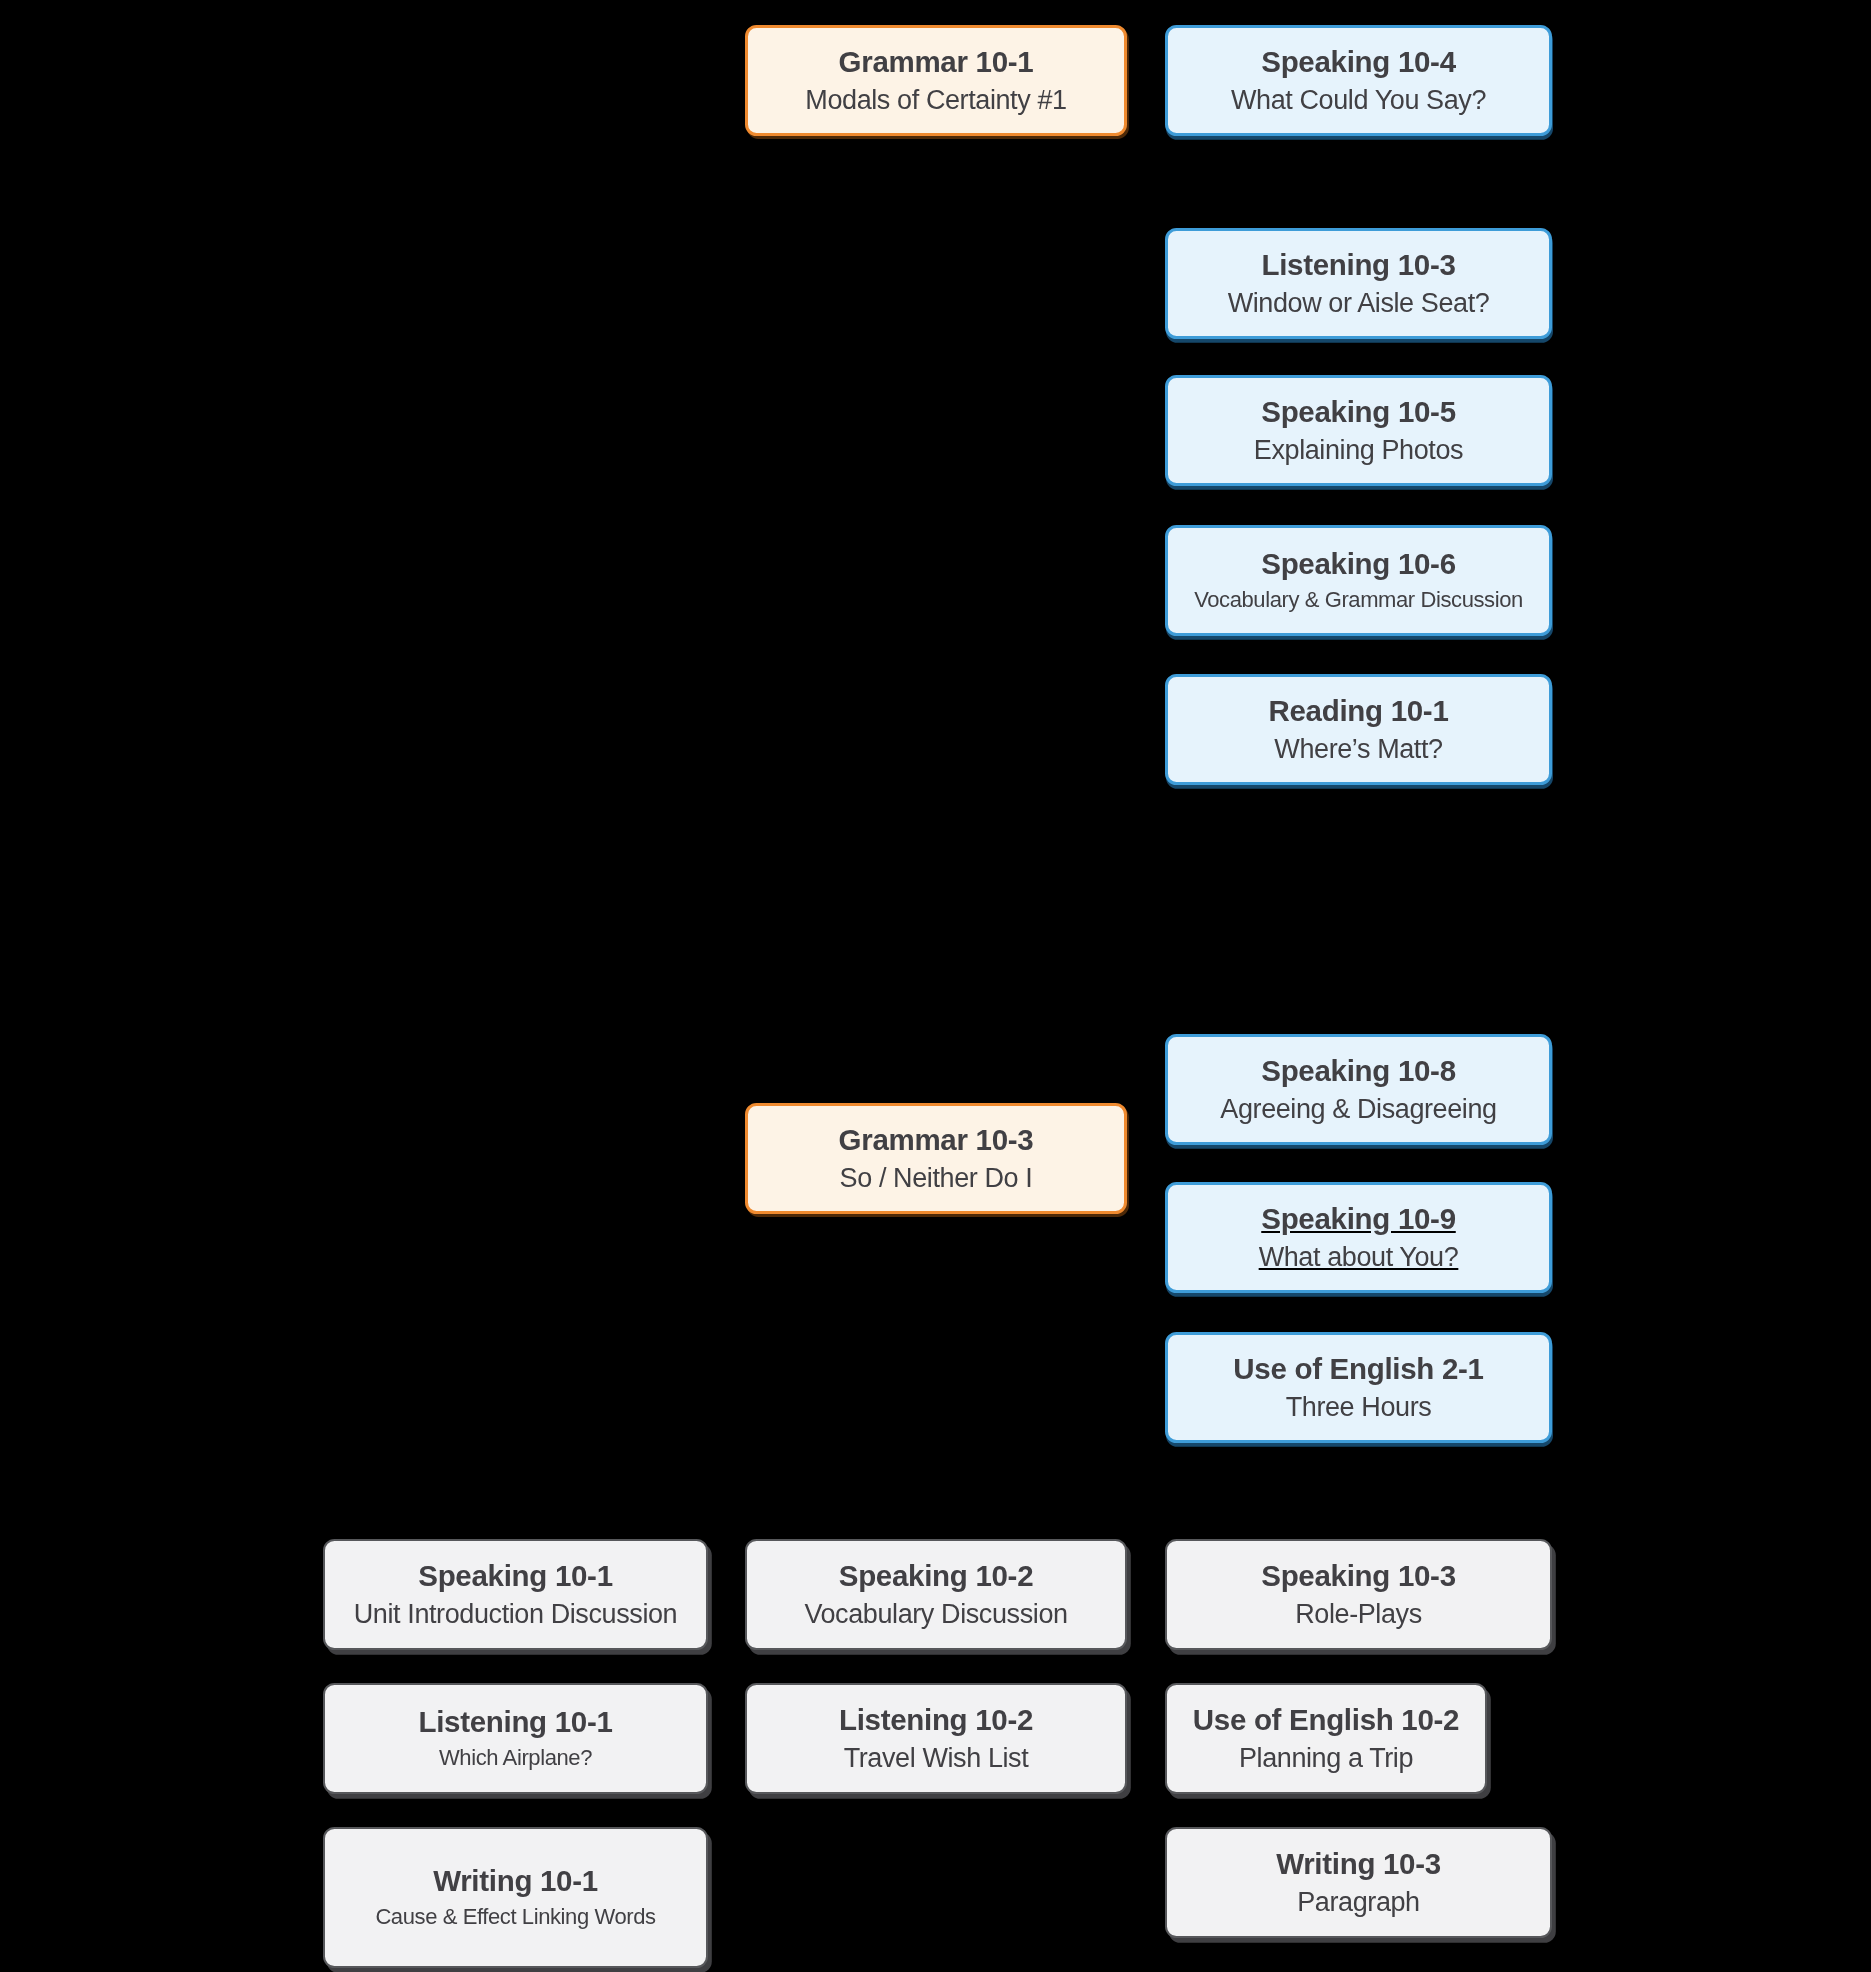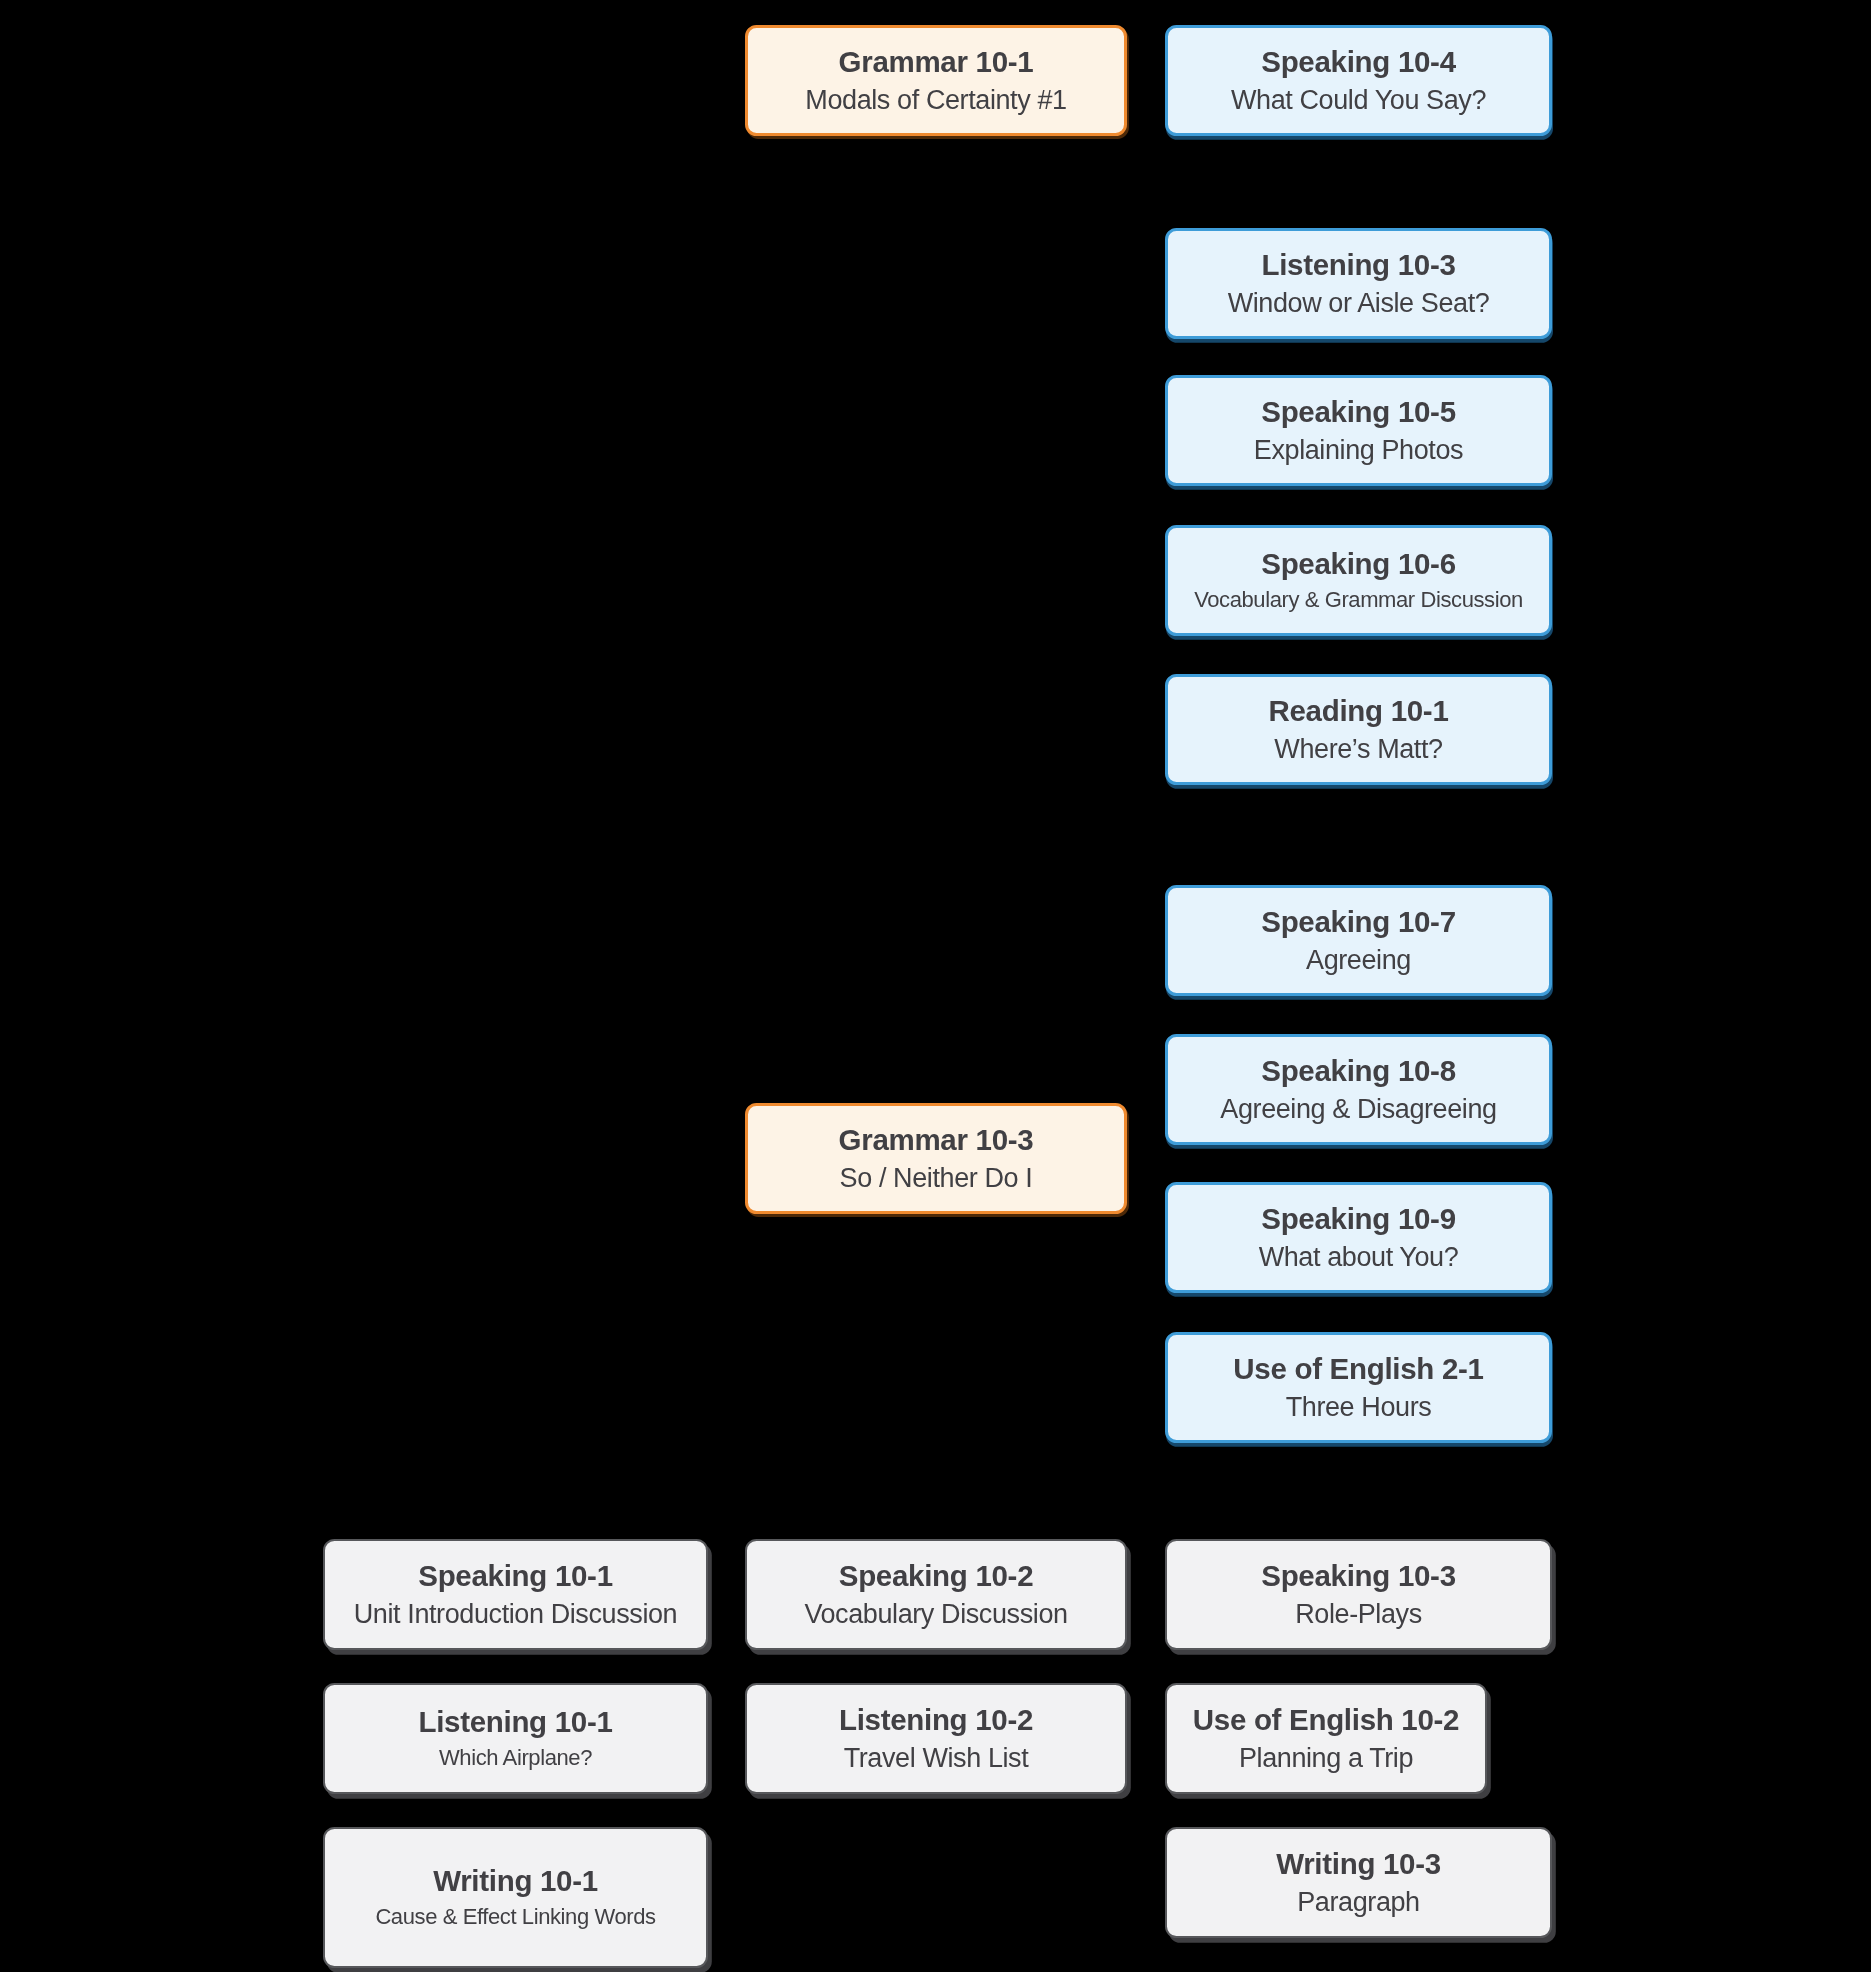--- a/index.html
+++ b/index.html
@@ -84,33 +84,29 @@
     <div class="box-subtitle">Explaining Photos</div>
   </div>
     <div class="box type-skill" style="left: 1165px; width: 387px; top: 525px; height: 111px;">
     <div class="box-title">Speaking 10-6</div>
     <div class="box-subtitle small">Vocabulary &amp; Grammar Discussion</div>
   </div>
     <div class="box type-skill" style="left: 1165px; width: 387px; top: 674px; height: 111px;">
     <div class="box-title">Reading 10-1</div>
     <div class="box-subtitle">Where’s Matt?</div>
   </div>
-    <div class="box type-skill" style="left: 1165px; width: 387px; top: 885px; height: 111px;">
-    <div class="box-title">Speaking 10-7</div>
-    <div class="box-subtitle">Agreeing</div>
-  </div>
     <div class="box type-skill" style="left: 1165px; width: 387px; top: 1034px; height: 111px;">
     <div class="box-title">Speaking 10-8</div>
     <div class="box-subtitle">Agreeing &amp; Disagreeing</div>
   </div>
     <div class="box type-grammar" style="left: 745px; width: 382px; top: 1103px; height: 111px;">
     <div class="box-title">Grammar 10-3</div>
     <div class="box-subtitle">So / Neither Do I</div>
   </div>
-    <div class="box type-skill" style="left: 1165px; width: 387px; top: 1182px; height: 111px;">
+    <div class="box type-skill" style="left: 1165px; width: 387px; top: 1182px; height: 111px; text-decoration: underline;">
     <div class="box-title">Speaking 10-9</div>
     <div class="box-subtitle">What about You?</div>
   </div>
     <div class="box type-skill" style="left: 1165px; width: 387px; top: 1332px; height: 111px;">
     <div class="box-title">Use of English 2-1</div>
     <div class="box-subtitle">Three Hours</div>
   </div>
     <div class="box type-review" style="left: 323px; width: 385px; top: 1539px; height: 111px;">
     <div class="box-title">Speaking 10-1</div>
     <div class="box-subtitle">Unit Introduction Discussion</div>

